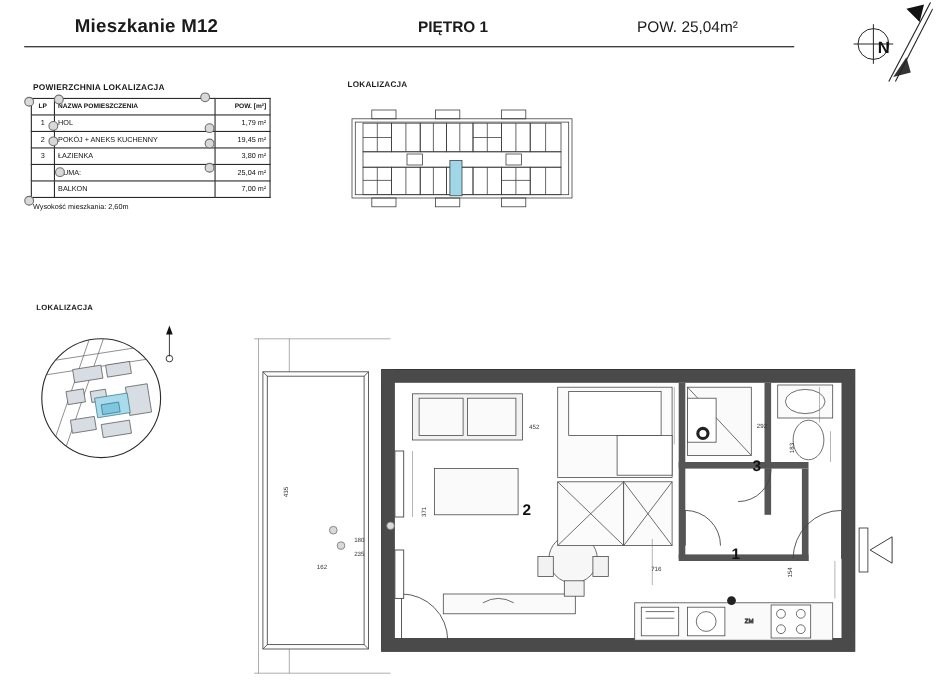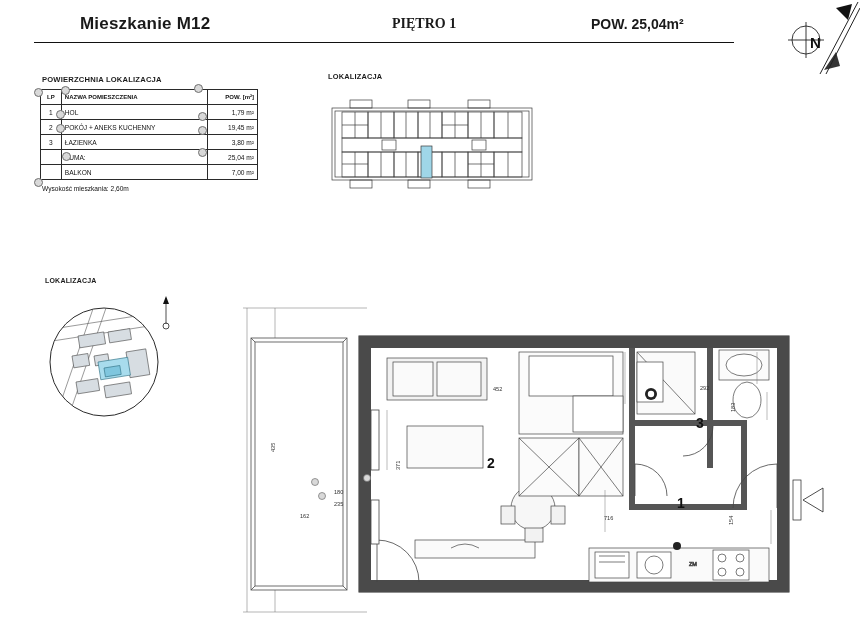--- a/index.html
+++ b/index.html
@@ -10,21 +10,21 @@
   body {
     width: 861px;
     height: 626px;
     position: relative;
     overflow: hidden;
     font-family: "Liberation Sans", sans-serif;
     color: #1a1a1a;
   }
   .sheet {
     position: absolute;
-    left: 12px; top: 0;
+    left: 0; top: 0;
     width: 738px; height: 626px;
   }
 
   
   .header {
     position: absolute;
     left: 22px; top: 14px;
     width: 700px;
     height: 34px;
   }
@@ -33,27 +33,26 @@
     left: 46px; top: 0px;
     font-size: 17px;
     font-weight: bold;
     letter-spacing: 0.2px;
   }
   .header-floor {
     position: absolute;
     left: 358px; top: 2px;
     font-size: 14px;
     font-weight: bold;
-    font-family: Liberation Serif, serif;
   }
   .header-area {
     position: absolute;
     left: 557px; top: 2px;
     font-size: 14px;
-    font-weight: bold;
+    font-weight: normal;
   }
   .header-rule {
     position: absolute;
     left: 0px; top: 28px;
     width: 700px;
     height: 0;
     border-top: 1.4px solid #111;
   }
 
   

